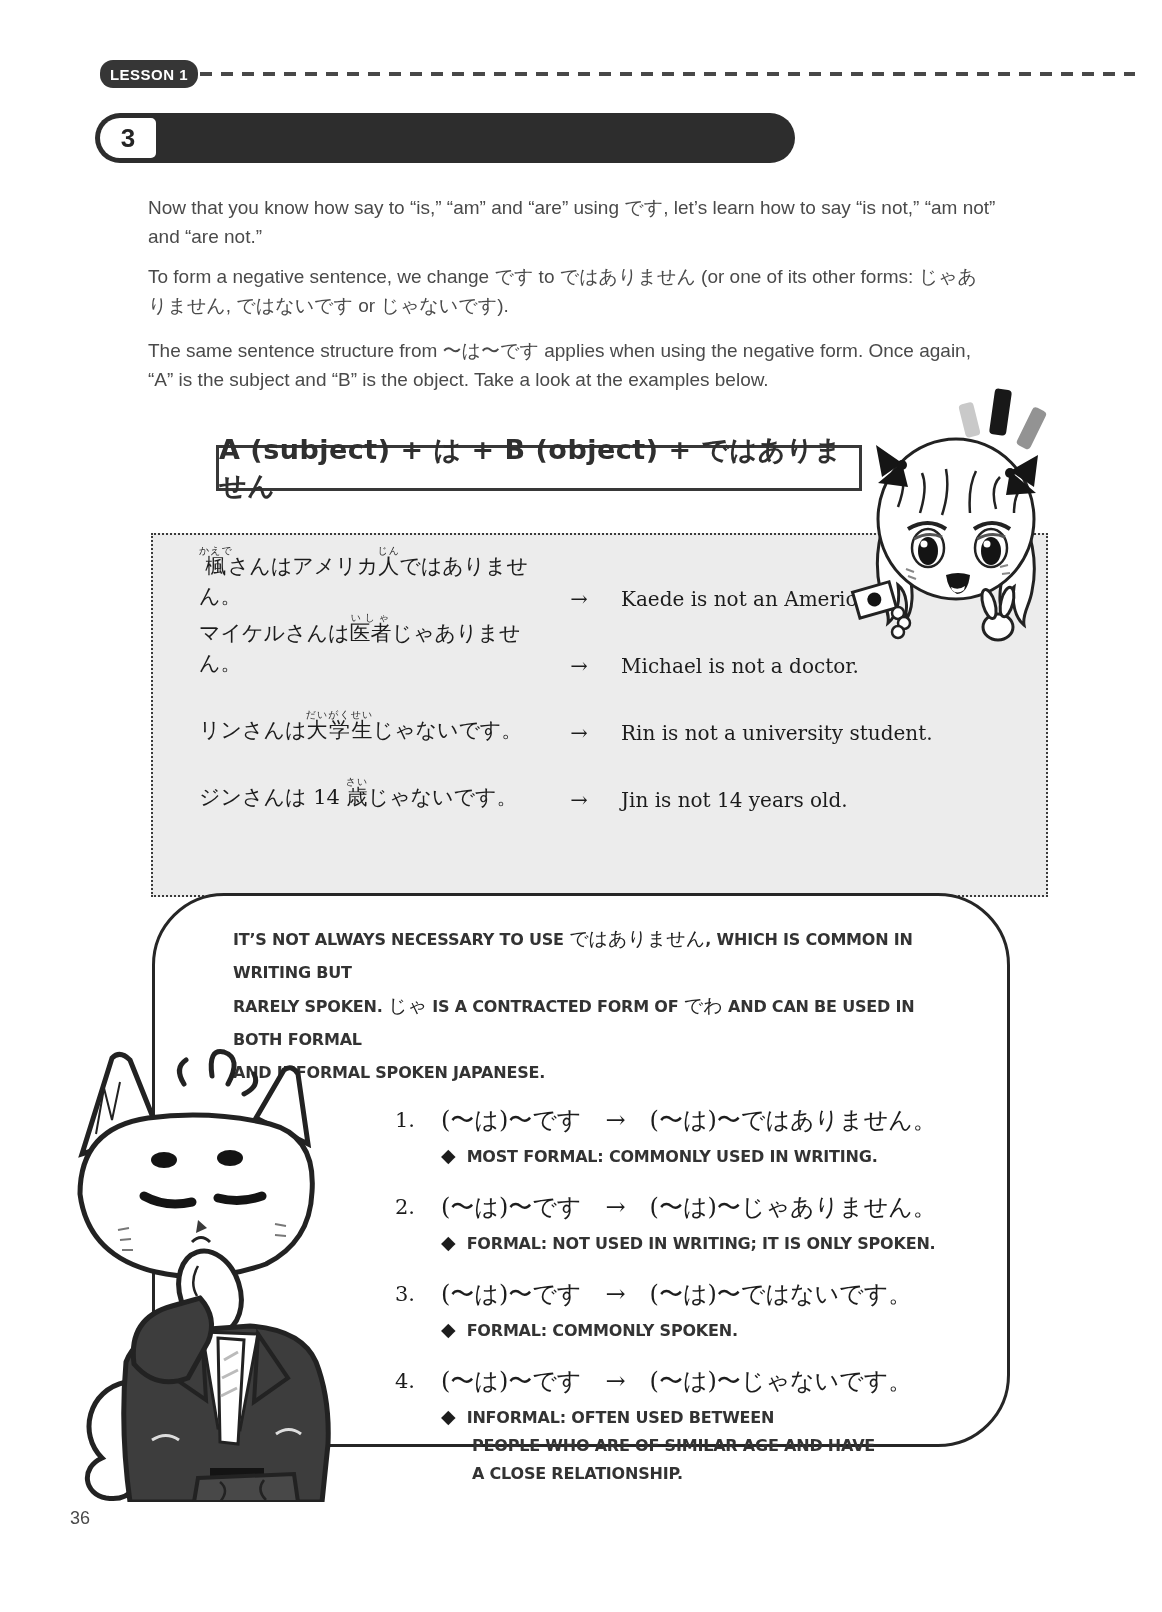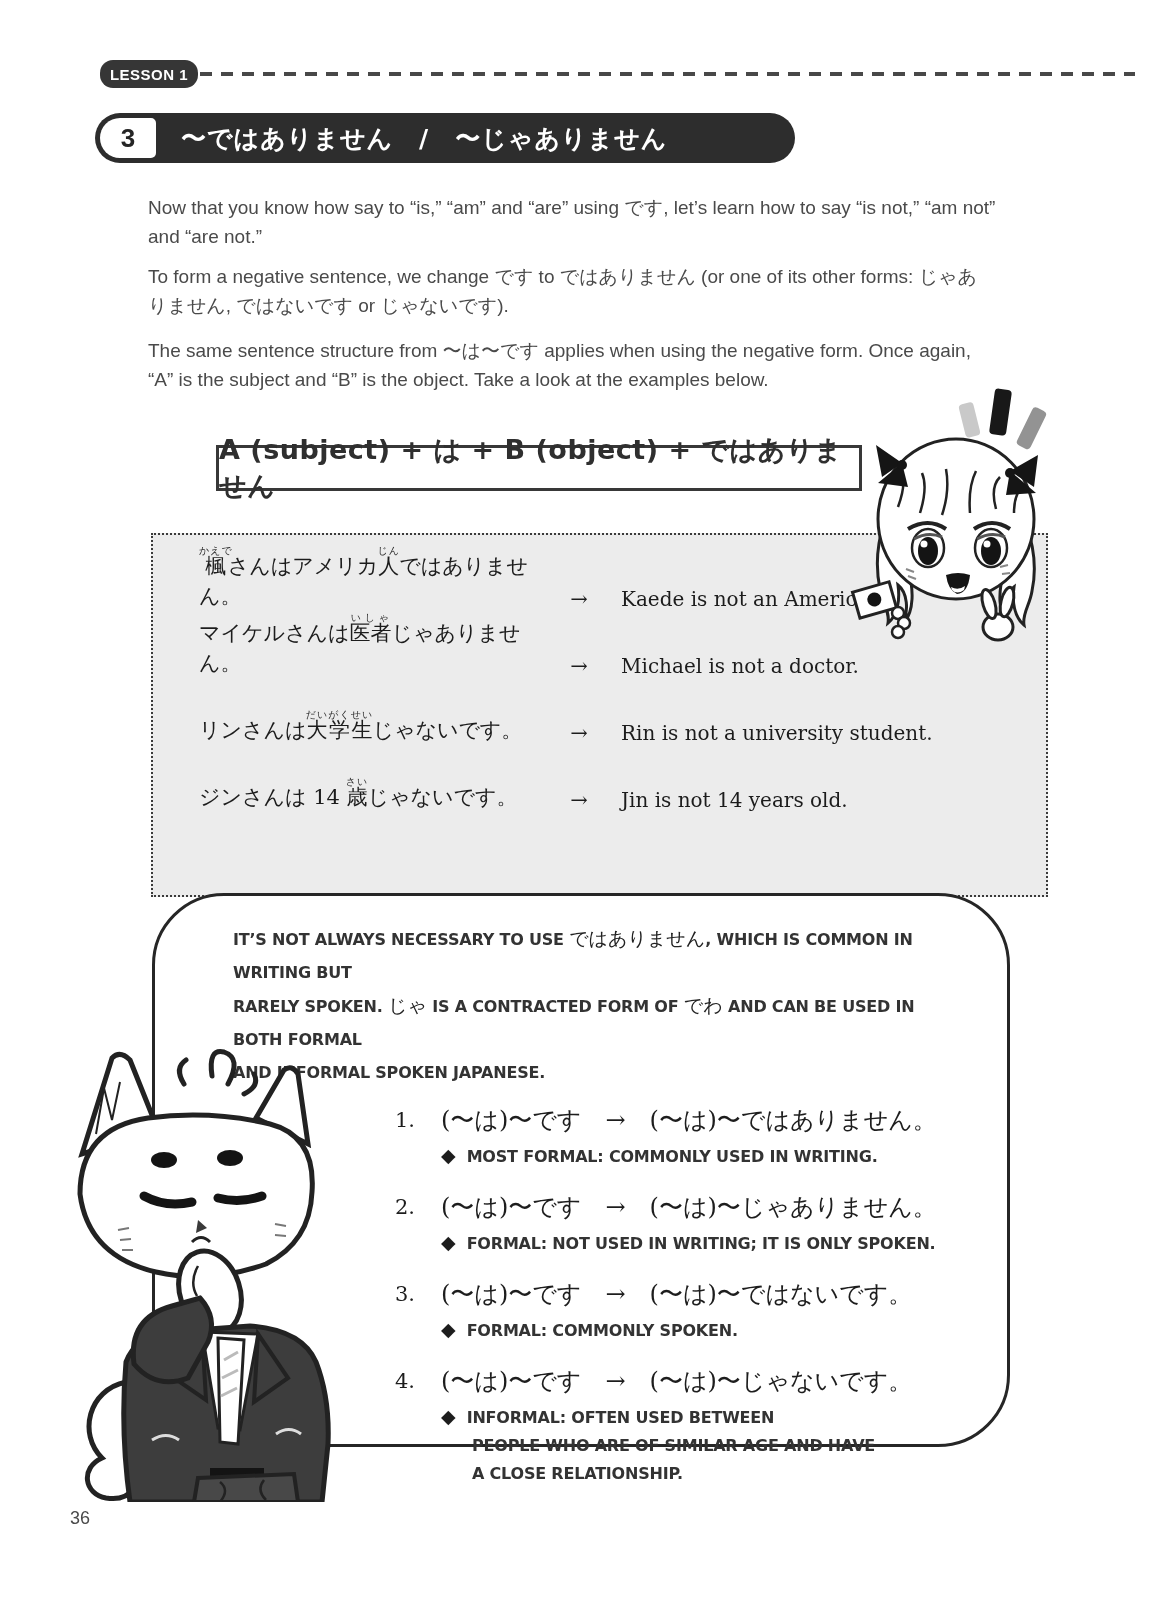--- a/index.html
+++ b/index.html
@@ -69,21 +69,20 @@
 
 <div class="page">
 
   <div class="lesson-tab">
     <span>LESSON 1</span>
   </div>
   <div class="dash-rule"></div>
 
   <div class="heading-bar">
     <div class="num-badge">3</div>
-    <div class="heading-title">〜ではありません　/　〜じゃありません</div>
   </div>
 
   <div class="para p2">To form a negative sentence, we change です to ではありません (or one of its other forms: じゃありません, ではないです or じゃないです).</div>
   <div class="para p1">Now that you know how say to “is,” “am” and “are” using です, let’s learn how to say “is not,” “am not” and “are not.”</div>
   <div class="para p3">The same sentence structure from 〜は〜です applies when using the negative form. Once again, “A” is the subject and “B” is the object. Take a look at the examples below.</div>
 
   <div class="formula-box">A (subject) + は + B (object) + ではありません</div>
 
   <div class="examples-box">
     <div>

